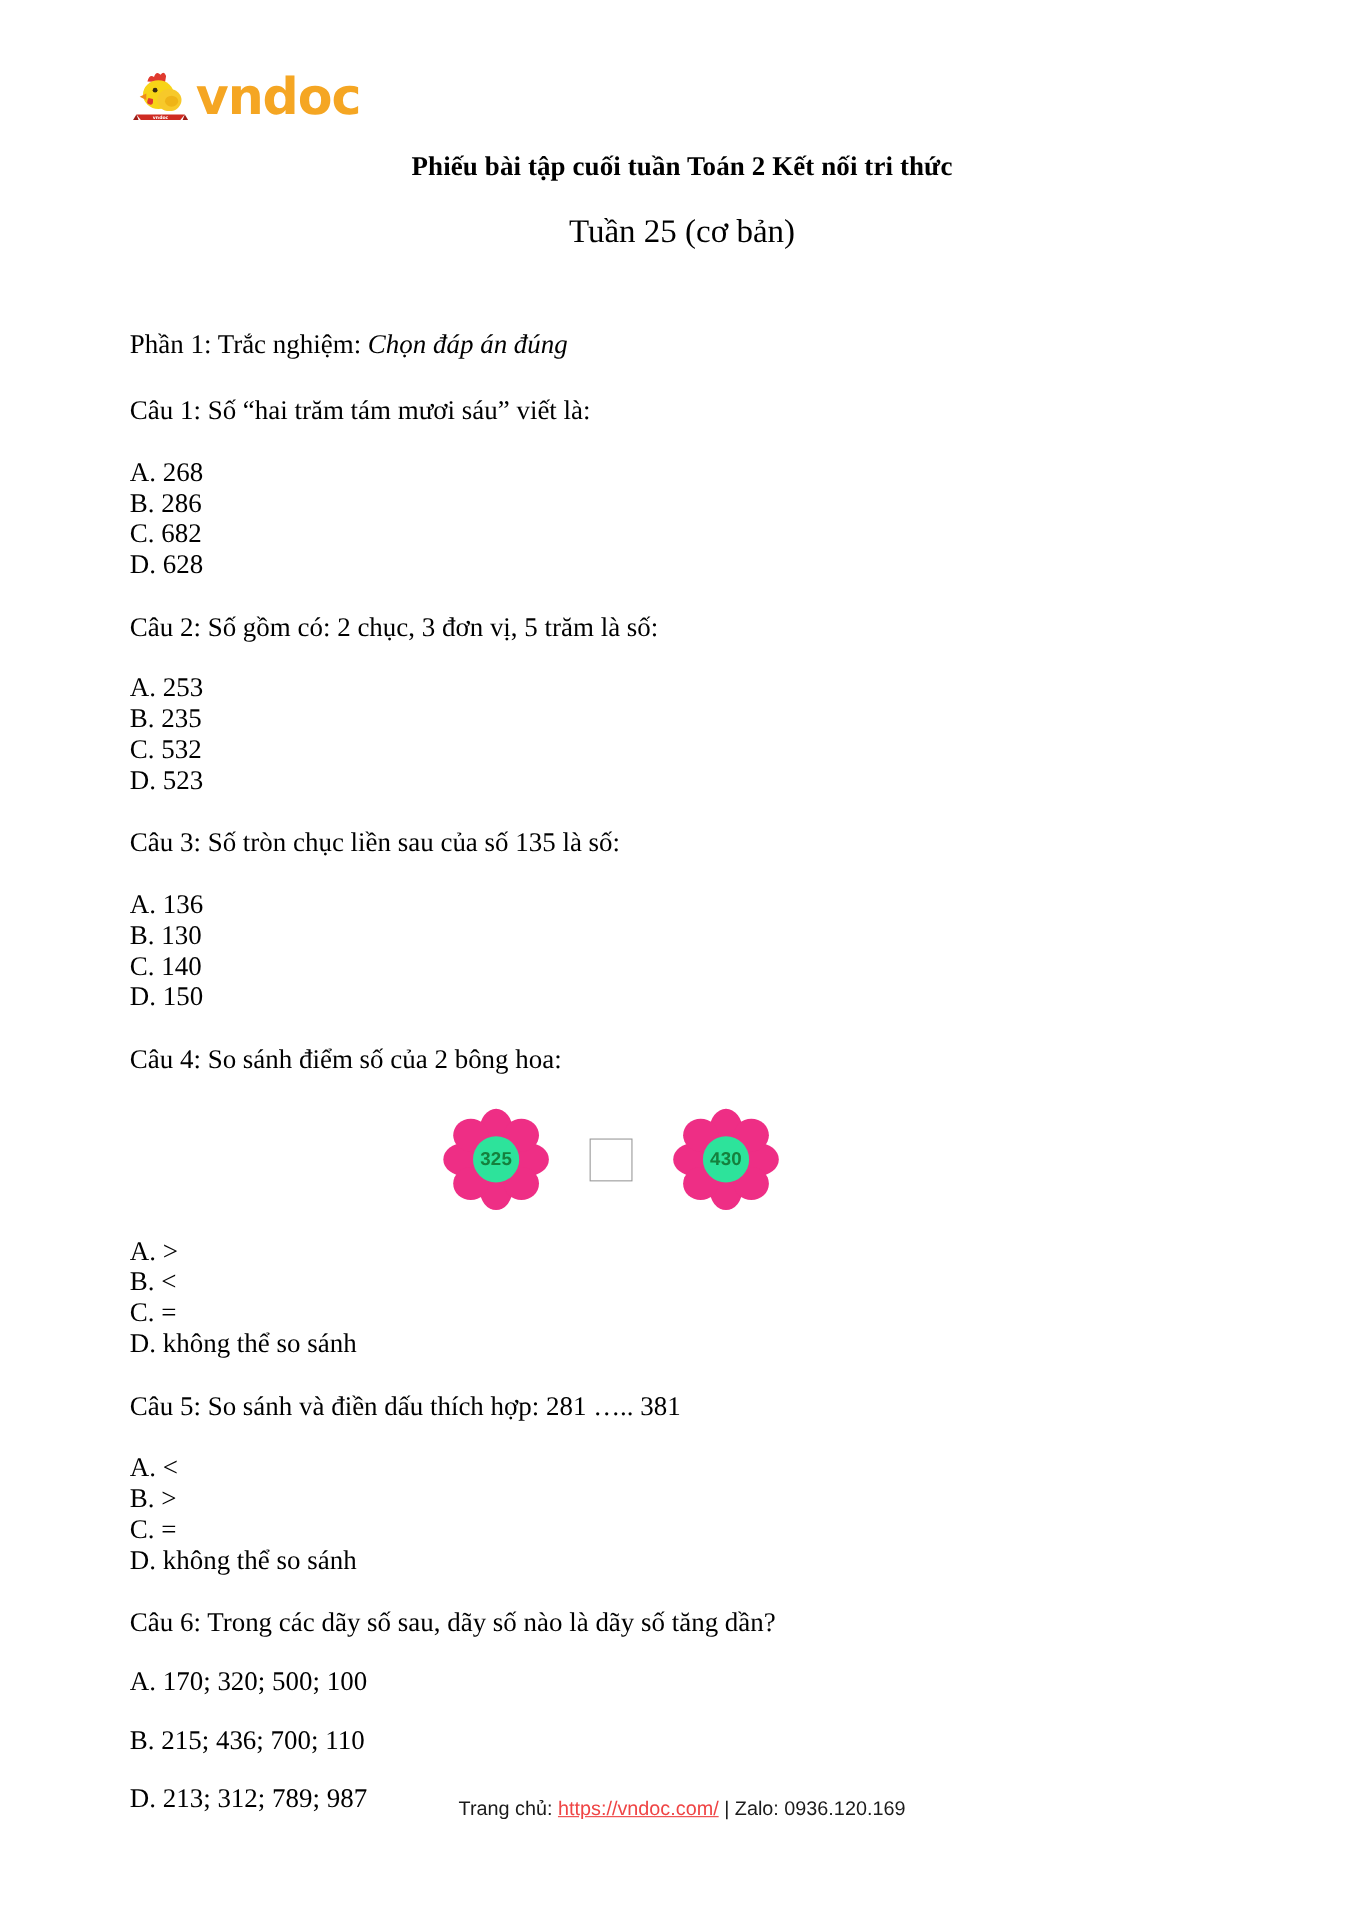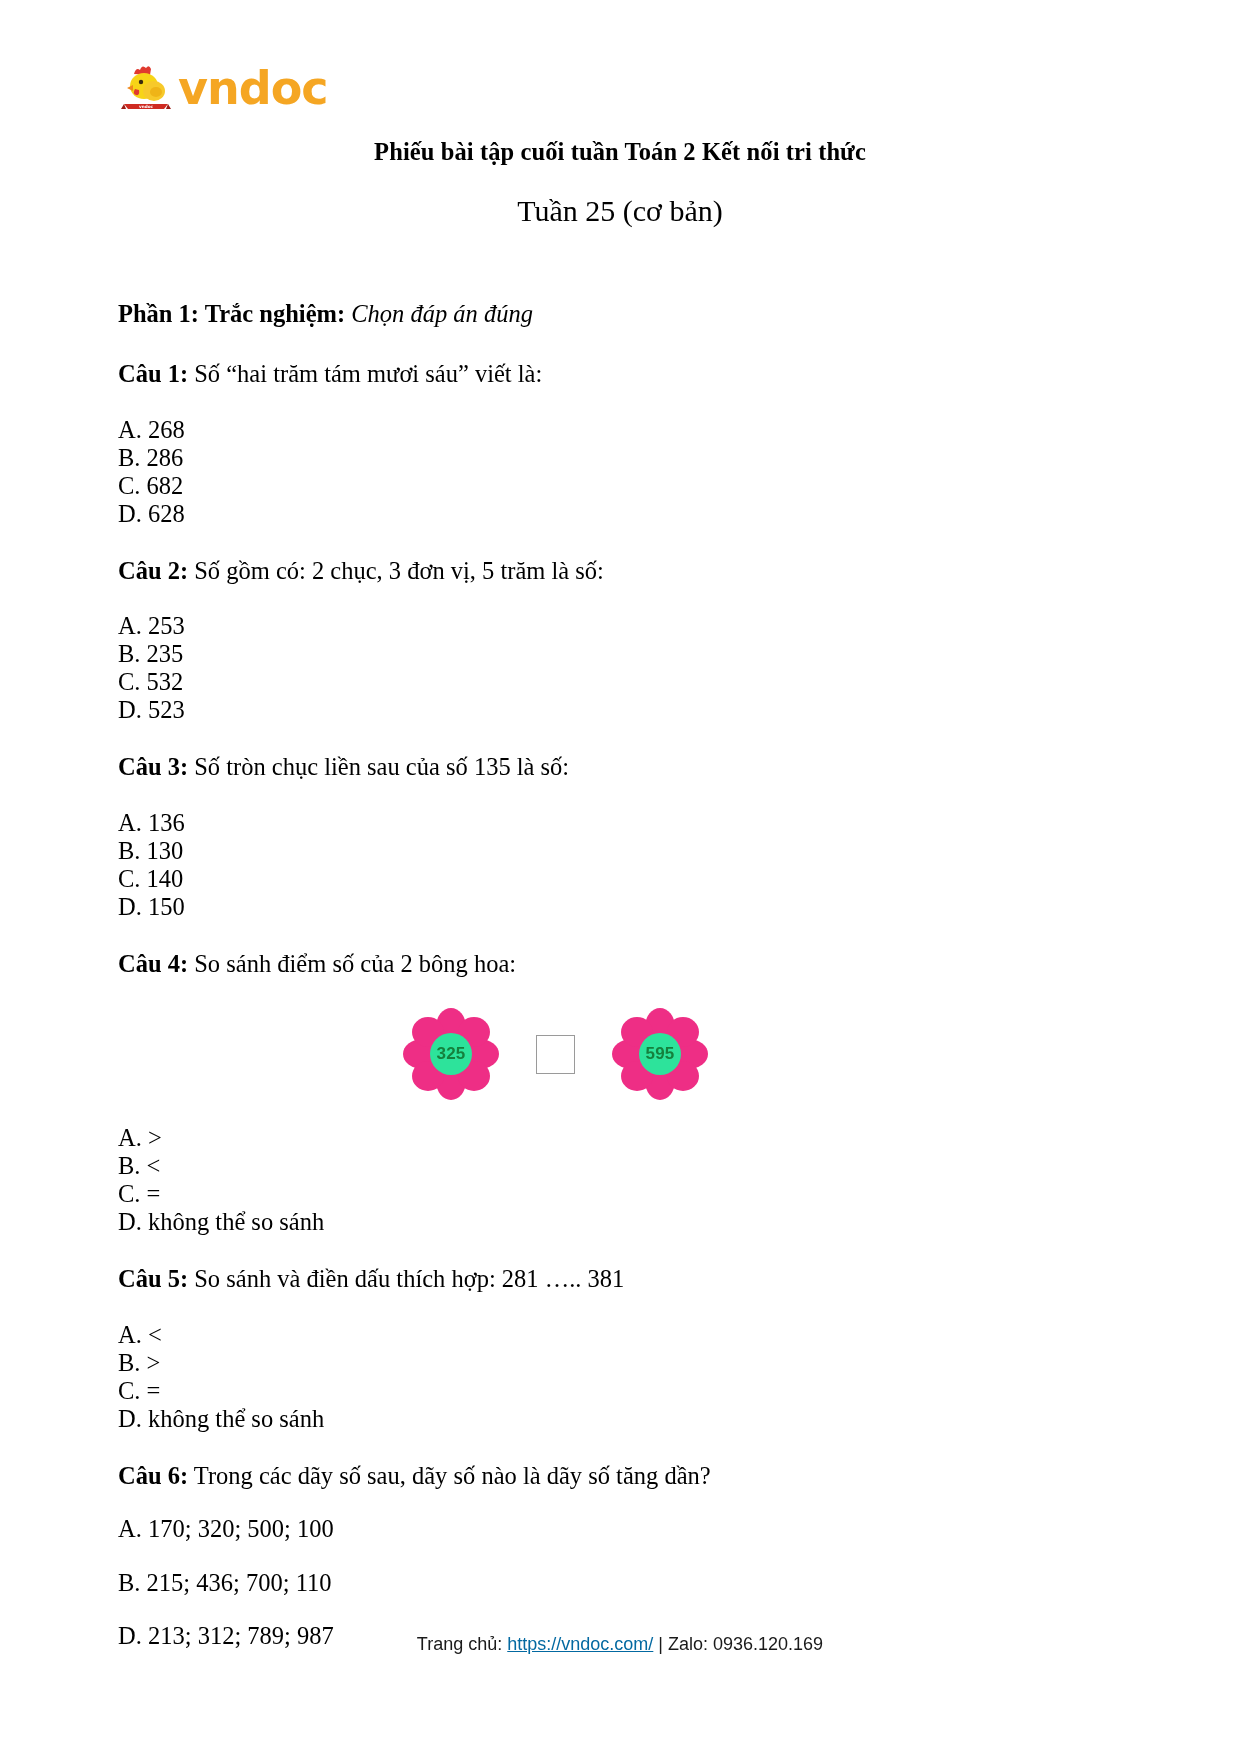--- a/index.html
+++ b/index.html
@@ -75,21 +75,21 @@
     left: 118px;
     top: 298px;
     width: 1005px;
   }
   .block {
     font-size: 24.5px;
     line-height: 1.34;
     margin-bottom: 27px;
   }
   .block.q { margin-bottom: 25px; }
-  .bold { font-weight: 700; }
+  .bold { font-weight: 400; }
   .ital { font-style: italic; text-align: center; }
 
   
   .answers {
     display: flex;
     font-size: 24.5px;
     margin-bottom: 27px;
     flex-direction: column;
   }
   .answers .opt { flex: none; }
@@ -154,21 +154,21 @@
     position: absolute;
     left: 0;
     top: 1634px;
     width: 1240px;
     text-align: center;
     font-family: "Liberation Sans", sans-serif;
     font-size: 18px;
     color: #1a1a1a;
   }
   .footer a {
-    color: #0369a1;
+    color: #ef4444;
     text-decoration: underline;
   }
 </style>
 </head>
 <body>
 
 <div class="page">
 
   <div class="logo-wrap">
     <div class="logo-mascot">
@@ -266,21 +266,21 @@
             <ellipse cx="51" cy="75" rx="15" ry="19"></ellipse>
             <ellipse cx="22" cy="48" rx="19" ry="15"></ellipse>
             <ellipse cx="80" cy="48" rx="19" ry="15"></ellipse>
             <ellipse cx="28" cy="26" rx="16" ry="15"></ellipse>
             <ellipse cx="74" cy="26" rx="16" ry="15"></ellipse>
             <ellipse cx="28" cy="70" rx="16" ry="15"></ellipse>
             <ellipse cx="74" cy="70" rx="16" ry="15"></ellipse>
           </g>
           <circle cx="51" cy="48" r="21" fill="#2de39b"></circle>
         </svg>
-        <div class="num">595</div>
+        <div class="num">430</div>
       </div>
     </div>
 
     <div class="answers wide">
       <span class="opt opt-a">A. &gt;</span>
       <span class="opt opt-b">B. &lt;</span>
       <span class="opt opt-c">C. =</span>
       <span class="opt opt-d">D. không thể so sánh</span>
     </div>
 

